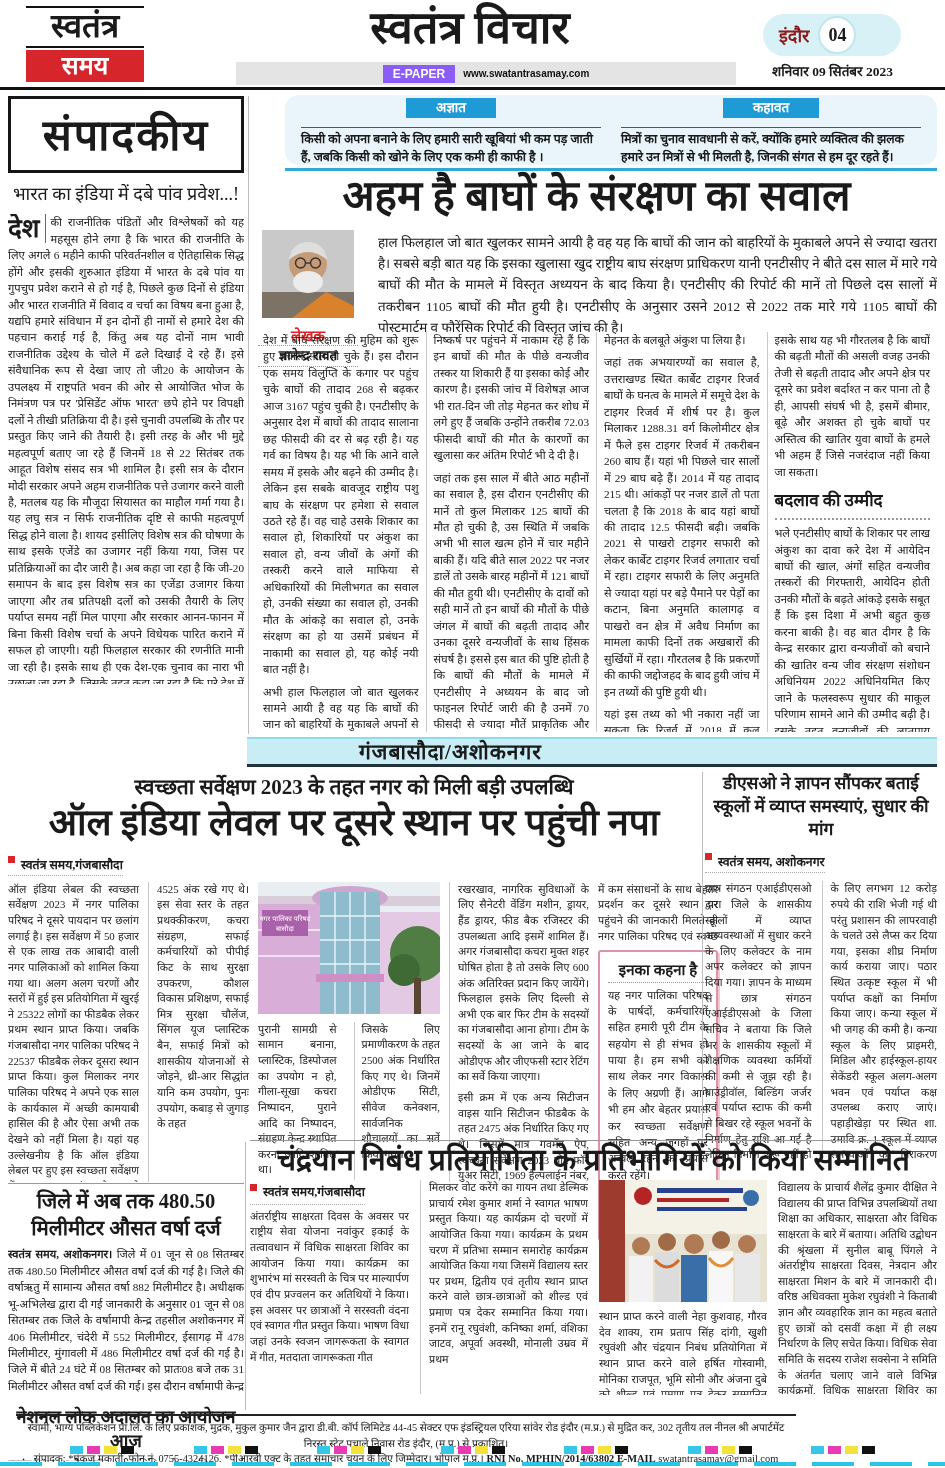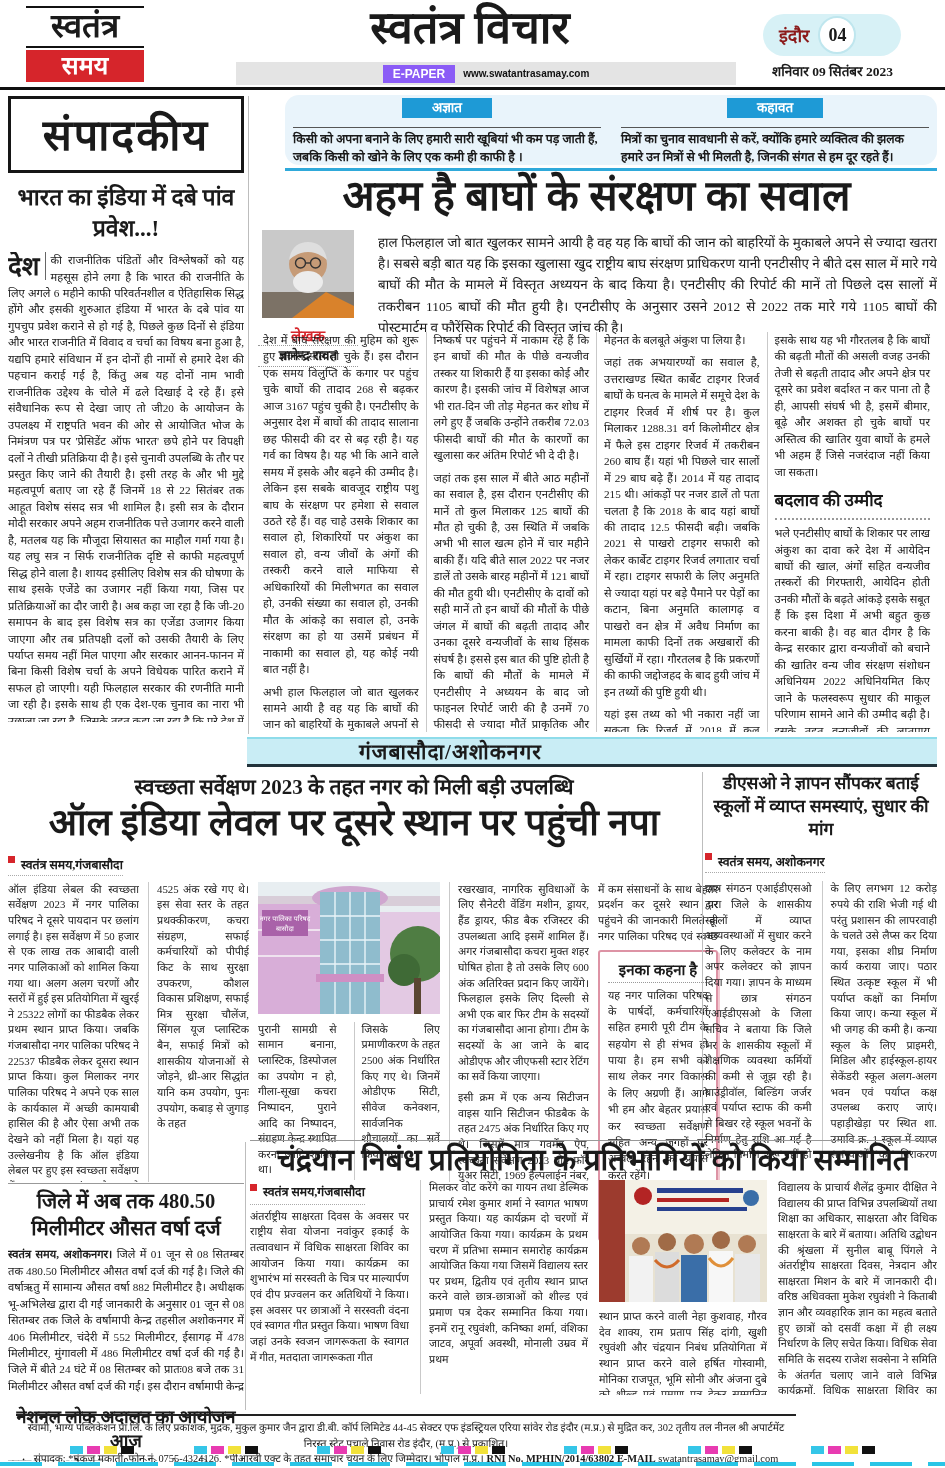--- a/index.html
+++ b/index.html
@@ -18,30 +18,30 @@
   #mctr{left:290px;top:4px;width:360px;text-align:center;}
   #mctr .title{font-size:45px;font-weight:bold;line-height:1.1;}
   #graybar{left:236px;top:62px;width:500px;height:23px;background:#e4e4e4;display:flex;align-items:center;justify-content:center;gap:8px;font-family:"Liberation Sans","DejaVu Sans",sans-serif;}
   #graybar .chip{background:#8b5cf6;color:#fff;font-weight:bold;font-size:12px;padding:2px 10px;}
   #graybar .url{font-weight:bold;font-size:10px;color:#111;}
   #citypill{left:763px;top:14px;width:138px;height:42px;background:#d7f1f6;border-radius:24px;display:flex;align-items:center;gap:9px;padding:0 4px 0 16px;}
   #citypill .city{color:#8b1a1a;font-weight:bold;font-size:18px;}
   #citypill .pno{width:34px;height:34px;border-radius:50%;background:#fff;border:2px solid #bfe6ee;display:flex;align-items:center;justify-content:center;font-weight:bold;font-size:18px;}
   #dateline{left:740px;top:62px;width:185px;text-align:center;font-weight:bold;font-size:13.5px;}
   
-  #quotes{left:285px;top:95px;width:652px;height:70px;background:#e9f4fb;border-radius:14px;display:flex;gap:20px;padding:4px 8px;}
+  #quotes{left:285px;top:95px;width:652px;height:70px;background:#e9f4fb;border-radius:14px;display:flex;gap:20px;padding:4px 16px;}
   .quote{flex:1;}
   .q-labelrow{border-bottom:1px solid #555;text-align:center;line-height:0;margin-top:8px;}
   .q-label{display:inline-block;background:#1e9ad6;color:#fff;font-weight:bold;font-size:13.5px;line-height:1.45;padding:0 30px;position:relative;top:-9px;}
   .q-text{font-weight:bold;font-size:12.3px;line-height:1.5;margin-top:2px;}
   #quotes-rule{left:285px;top:168px;width:652px;height:3px;background:#2fa9da;}
   
   #editorial{left:8px;top:96px;width:236px;height:640px;}
   .ed-box{border:3px solid #161616;text-align:center;font-size:43px;font-weight:bold;letter-spacing:2px;padding:5px 0 7px;}
-  .ed-head{margin-top:9px;text-align:center;font-size:23px;font-weight:bold;line-height:1.35;}
+  .ed-head{margin-top:9px;text-align:center;font-size:18px;font-weight:normal;line-height:1.35;}
   .ed-body{margin-top:8px;height:470px;}
   .dropcap{float:left;font-size:26px;font-weight:bold;line-height:1.05;padding:1px 5px 0 0;margin-right:5px;border-right:1px solid #666;}
   .vrule{width:1px;background:#bdbdbd;}
   
   #tiger{left:256px;top:172px;width:681px;height:560px;}
   .t-head{font-size:42px;font-weight:bold;text-align:center;line-height:1.15;}
   .t-author{position:absolute;left:2px;top:58px;width:100px;text-align:center;}
   .t-author .lbl{color:#d6252b;font-weight:bold;font-size:15px;margin-top:3px;border-bottom:1px dotted #999;}
   .t-author .nm{font-weight:bold;font-size:13.5px;border-bottom:1px dotted #999;padding-bottom:2px;}
   .t-intro{position:absolute;left:122px;top:60px;width:559px;font-size:13.4px;line-height:1.58;}

